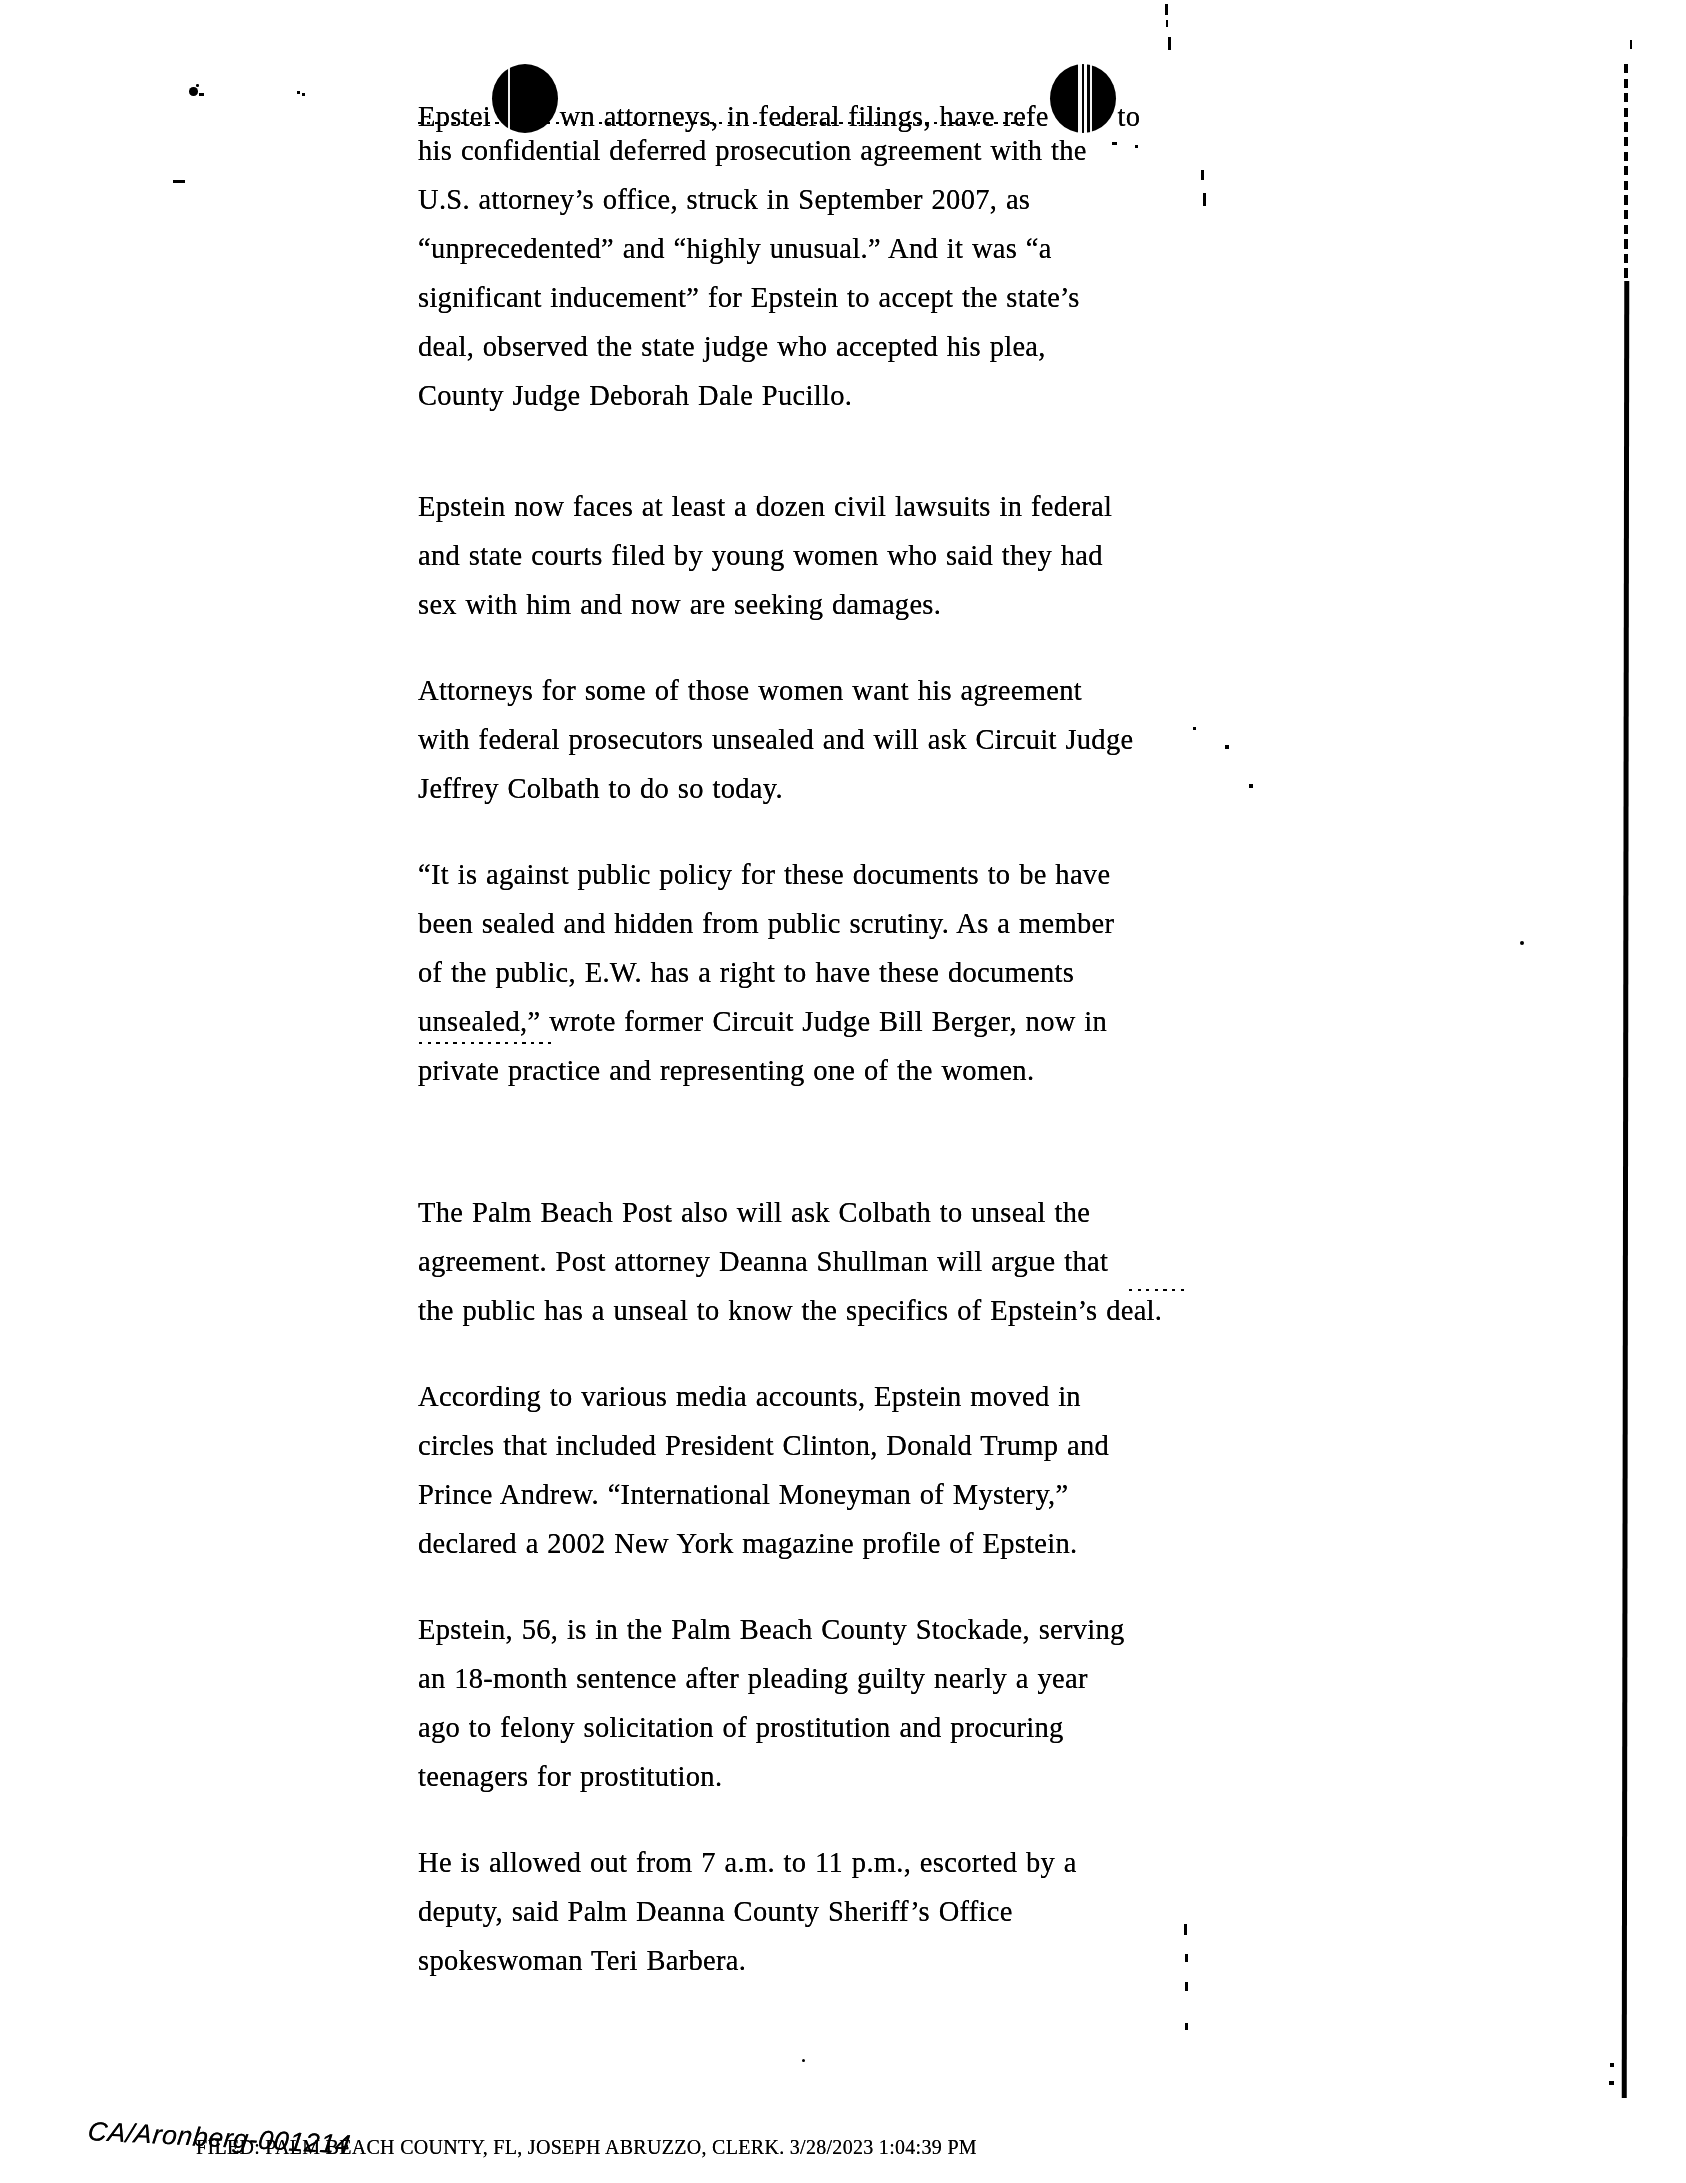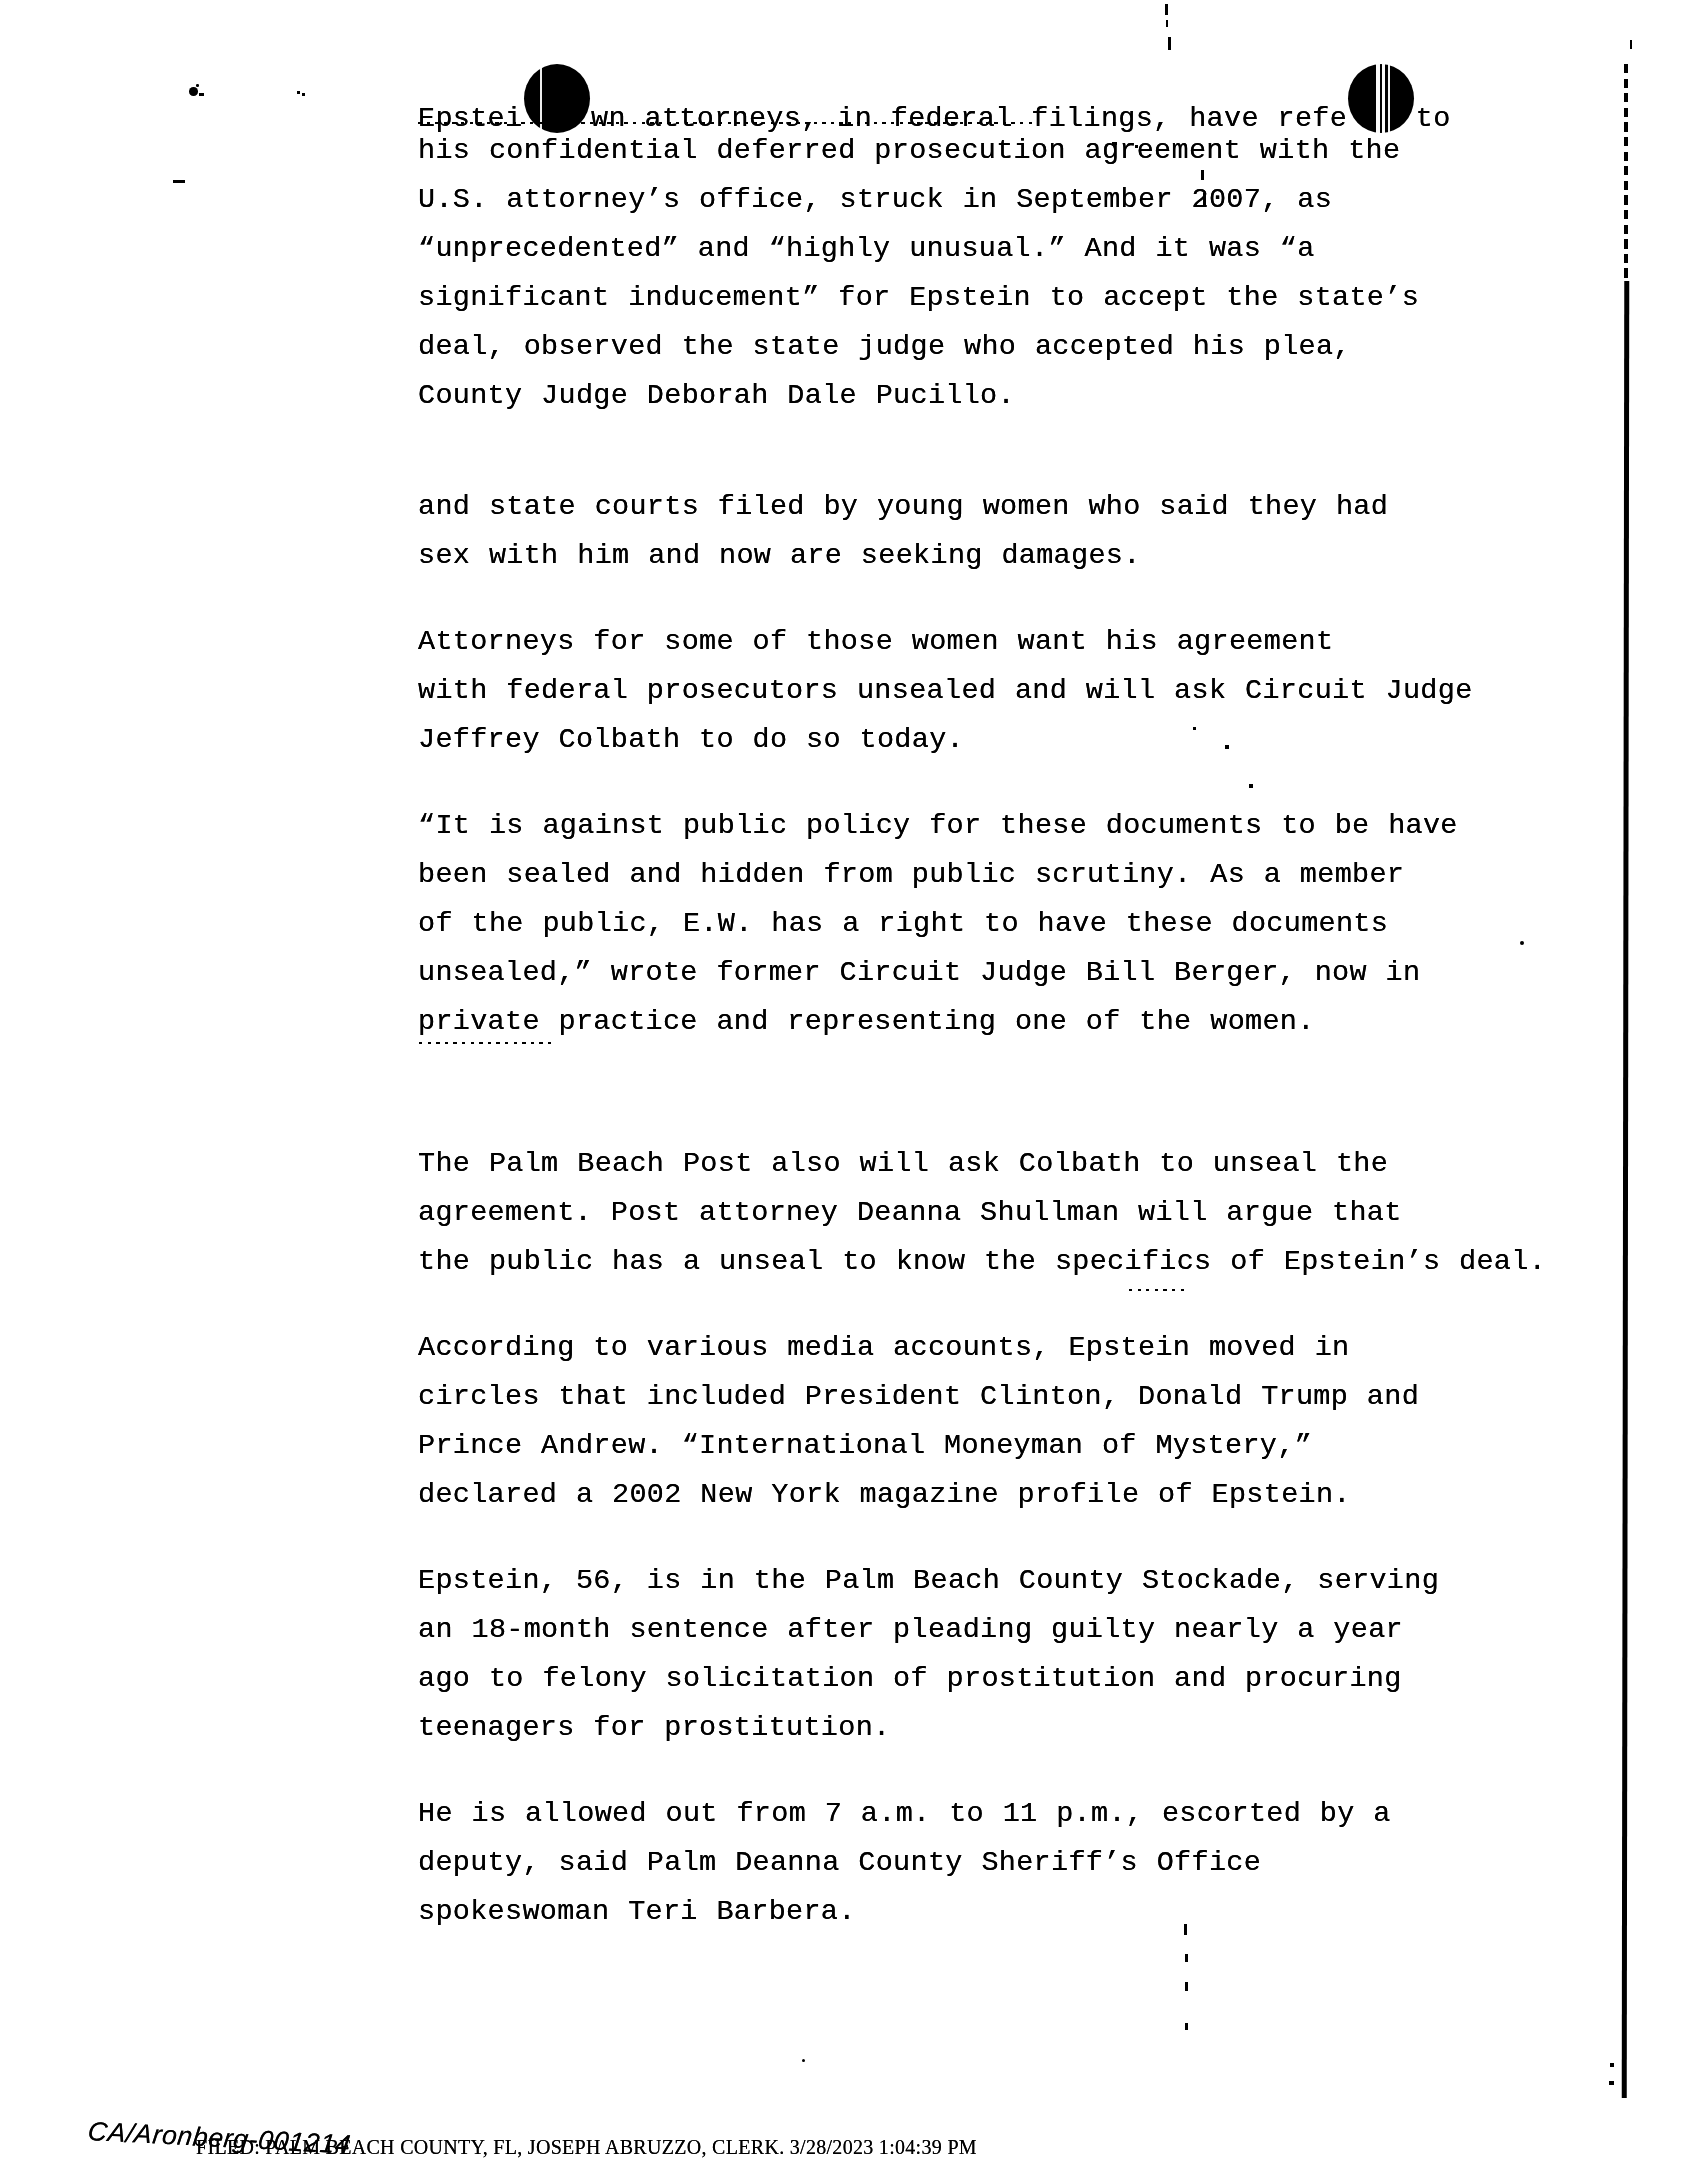--- a/index.html
+++ b/index.html
@@ -17,21 +17,21 @@
     left:418px;
     top:77px;
     font-family:"Liberation Serif", serif;
     font-size:28.5px;
     line-height:49px;
     letter-spacing:0.3px;
     word-spacing:1.3px;
     white-space:nowrap;
     text-shadow:0 0 0.5px rgba(0,0,0,0.9);
   }
-  .para{margin:0 0 37px;font-family:Liberation Mono, monospace;}
+  .para{margin:0 0 37px;}
   .para.sp-wide{margin-bottom:62px;}
   .para.sp-wider{margin-bottom:93px;}
   .line{height:49px;}
   
   .blob{
     display:inline-block;
     width:66px;
     height:69px;
     border-radius:50%;
     background:#000;
@@ -100,20 +100,21 @@
       <div class="para sp-wide">
         <div class="line"><span>Epstei</span><span class="blob blob--sliver"></span><span>wn attorneys, in federal filings, have refe</span><span class="blob blob--striped"></span><span>to</span></div>
         <div class="line">his confidential deferred prosecution agreement with the</div>
         <div class="line">U.S. attorney’s office, struck in September 2007, as</div>
         <div class="line">“unprecedented” and “highly unusual.” And it was “a</div>
         <div class="line">significant inducement” for Epstein to accept the state’s</div>
         <div class="line">deal, observed the state judge who accepted his plea,</div>
         <div class="line">County Judge Deborah Dale Pucillo.</div>
       </div>
       <div class="para">
+        <div class="line">Epstein now faces at least a dozen civil lawsuits in federal</div>
         <div class="line">and state courts filed by young women who said they had</div>
         <div class="line">sex with him and now are seeking damages.</div>
       </div>
       <div class="para">
         <div class="line">Attorneys for some of those women want his agreement</div>
         <div class="line">with federal prosecutors unsealed and will ask Circuit Judge</div>
         <div class="line">Jeffrey Colbath to do so today.</div>
       </div>
       <div class="para sp-wider">
         <div class="line">“It is against public policy for these documents to be have</div>

